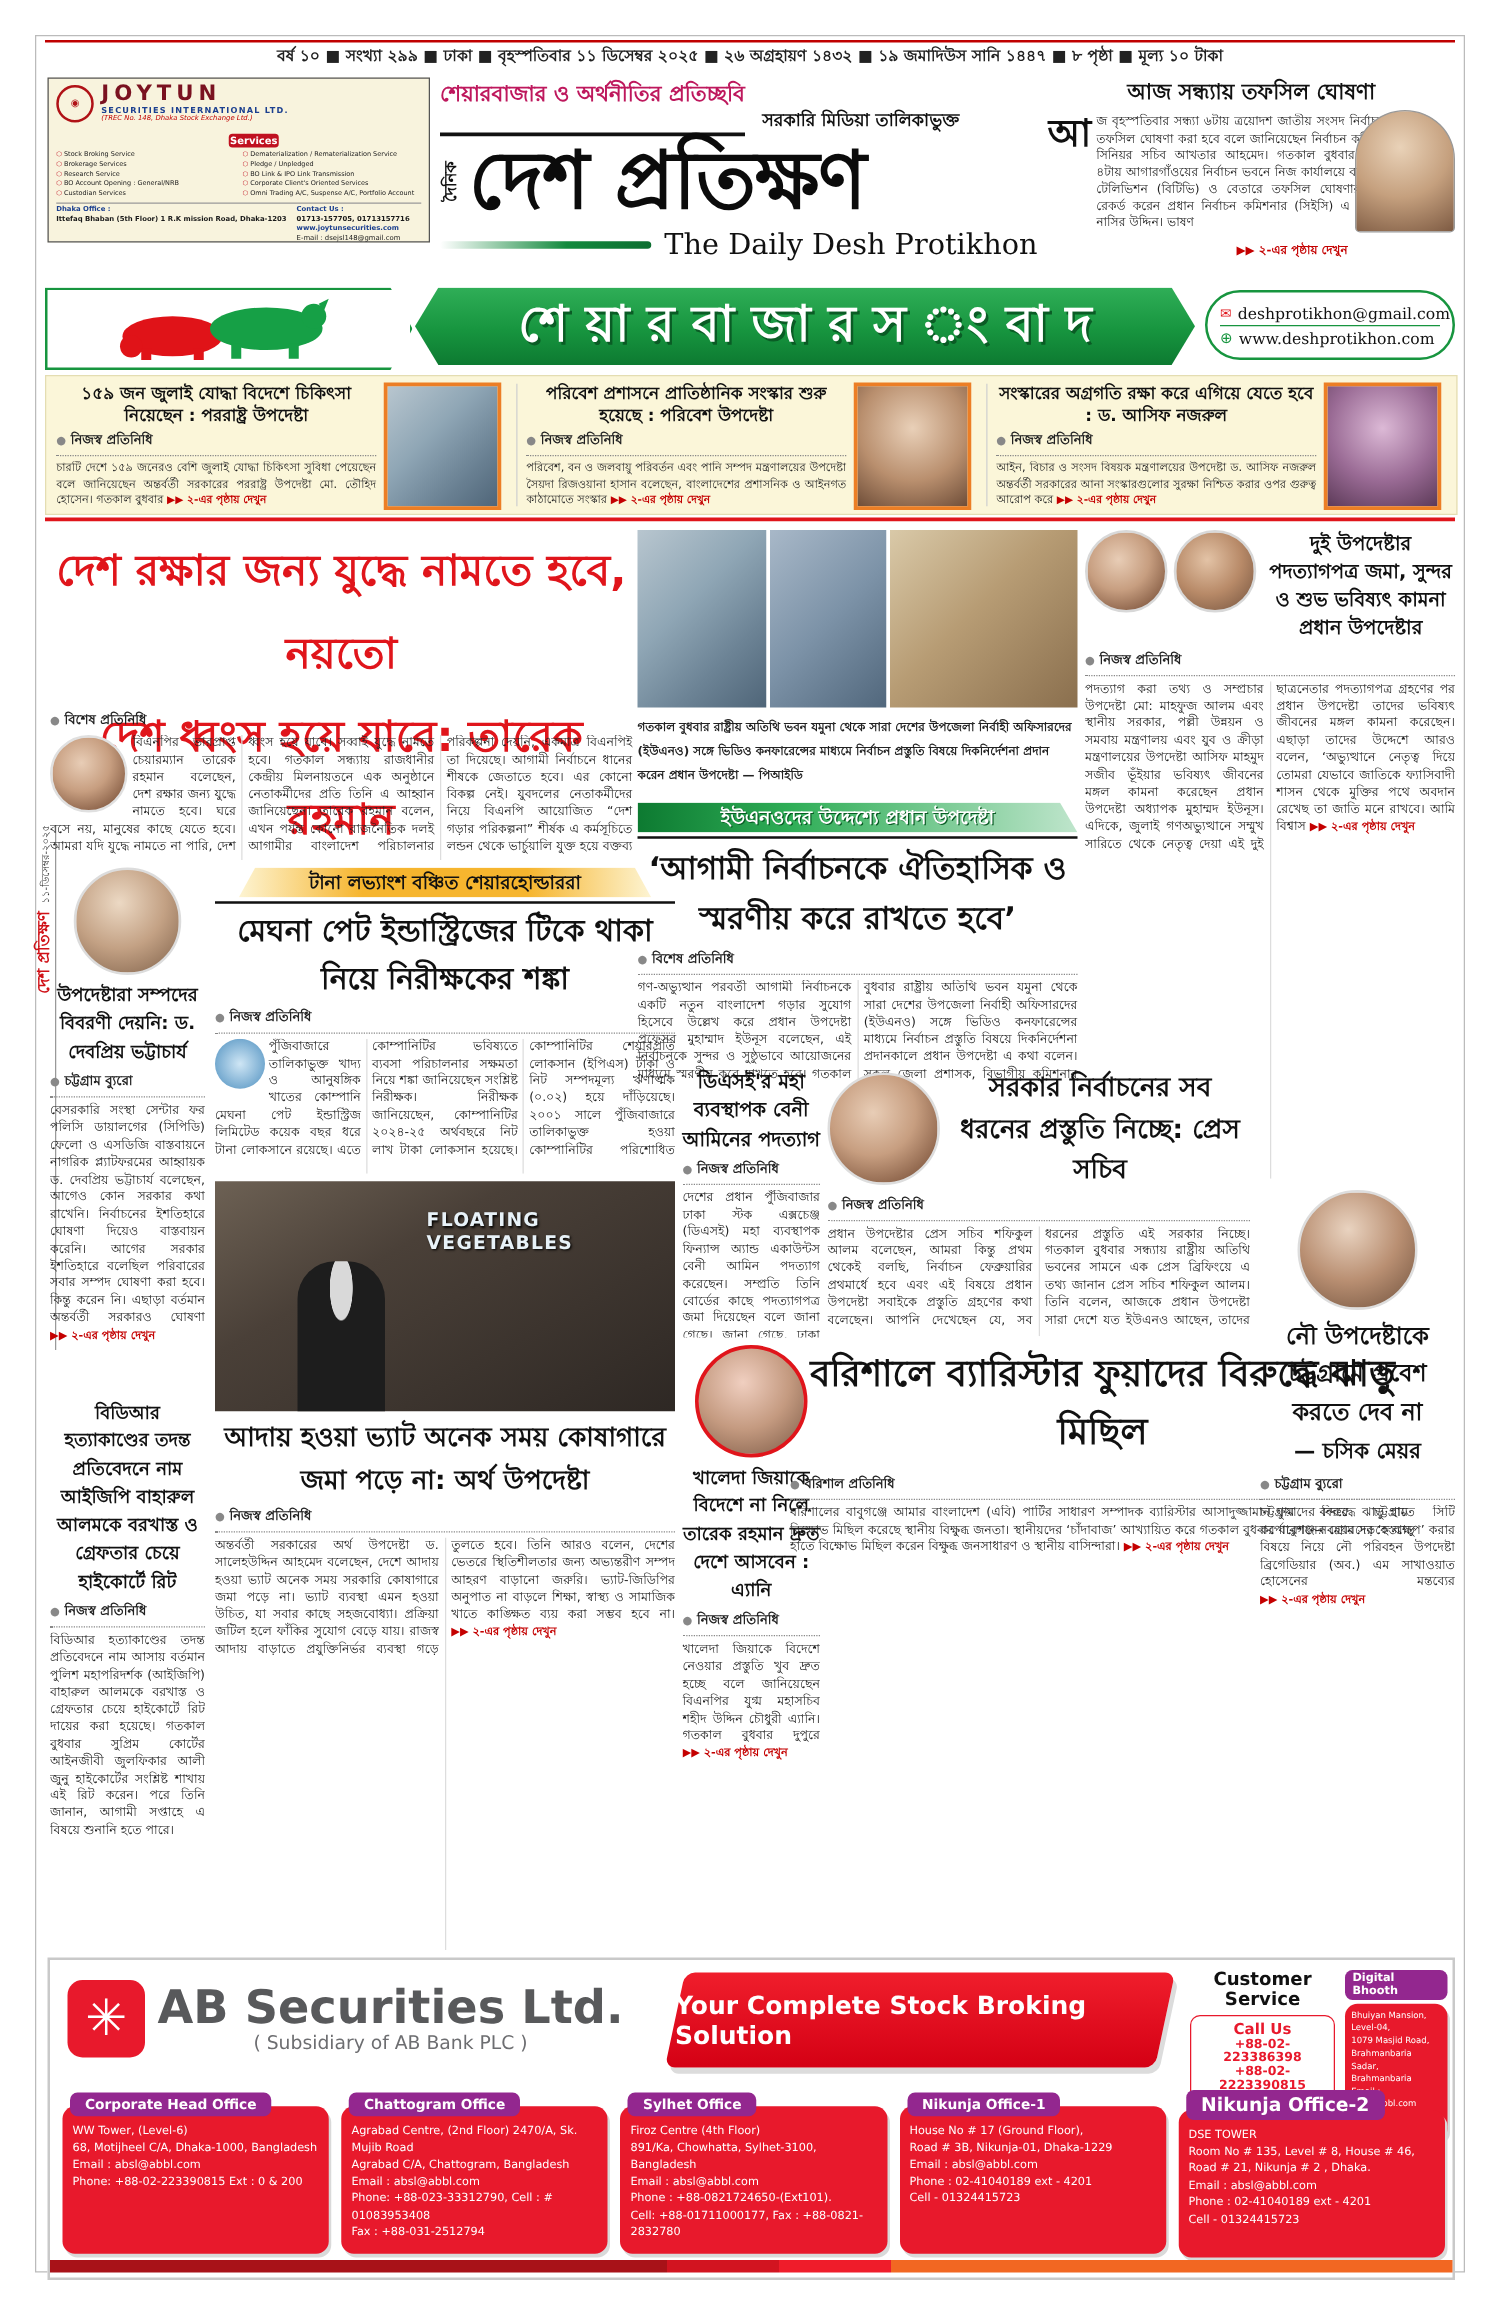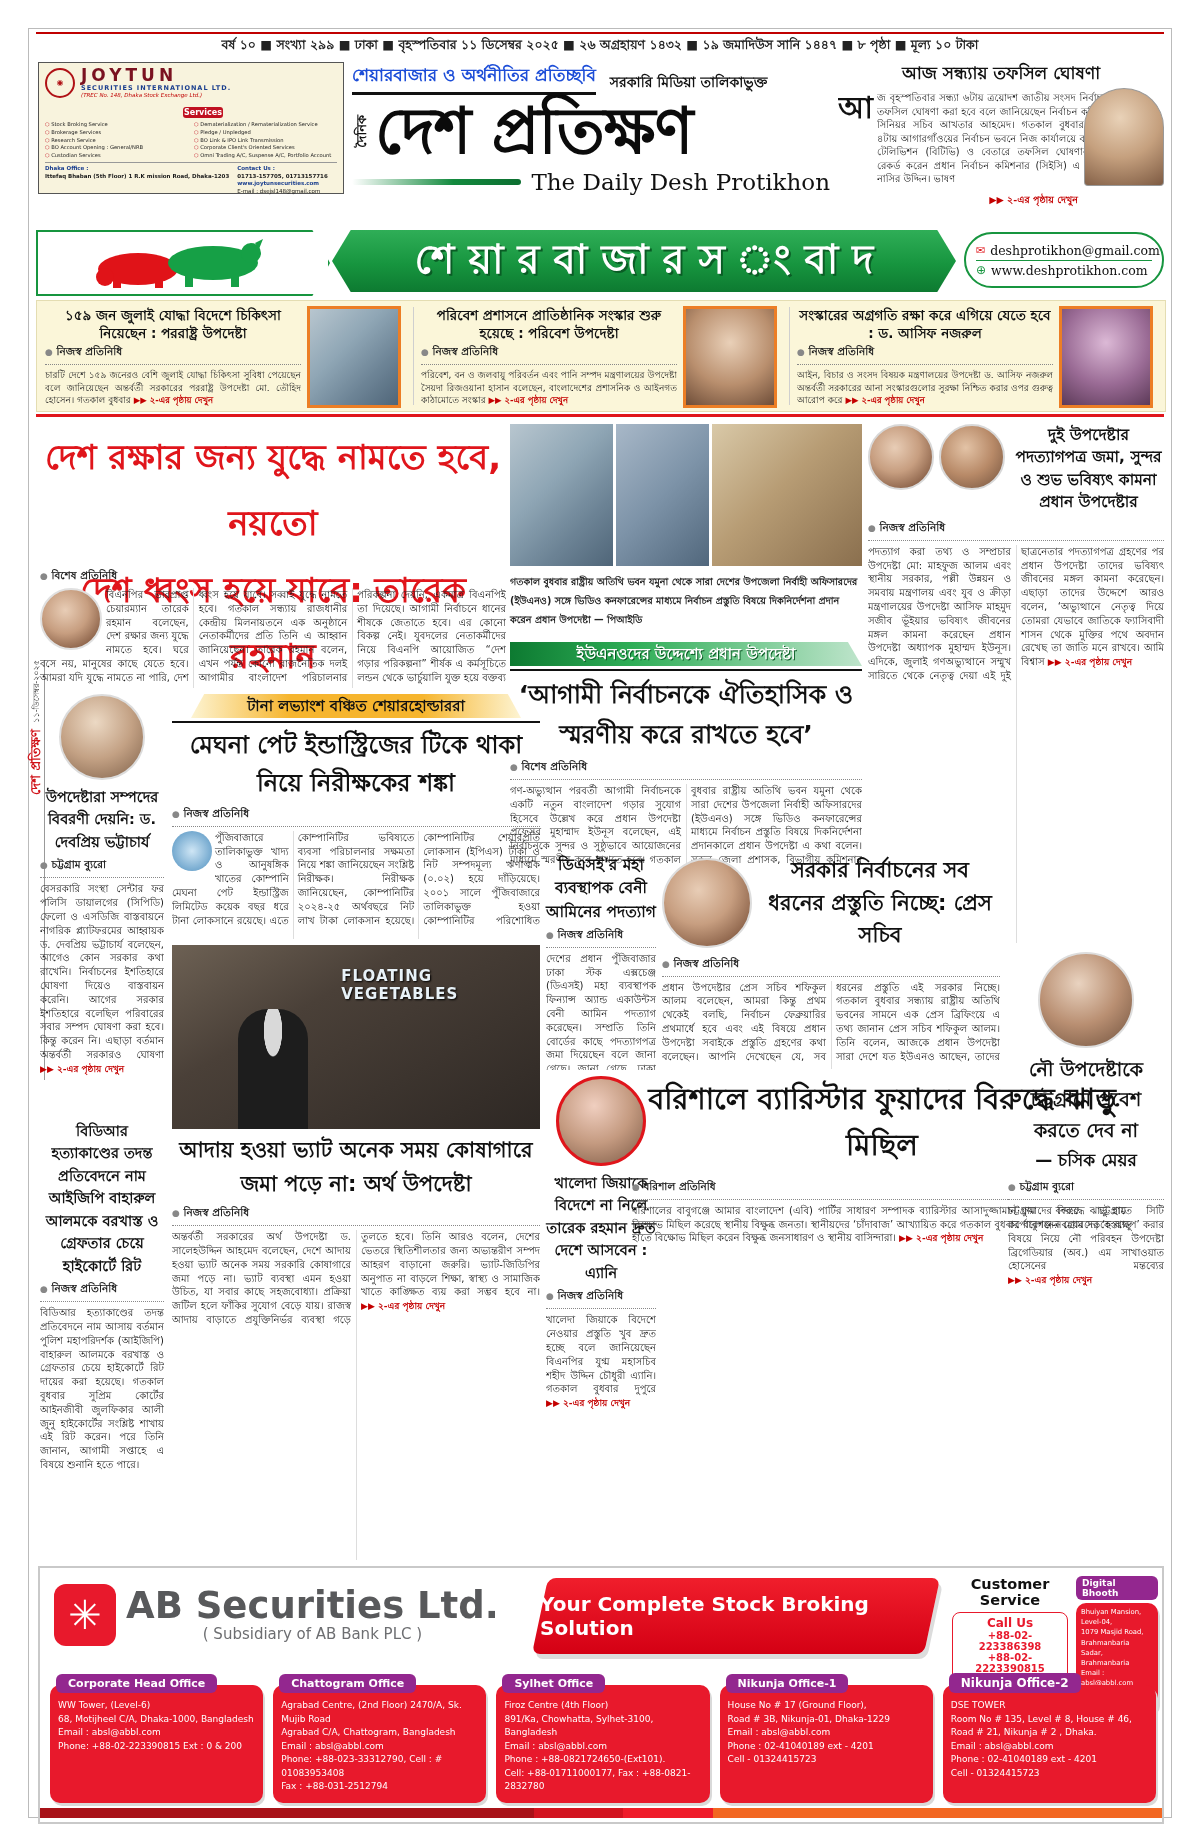--- a/index.html
+++ b/index.html
@@ -73,21 +73,21 @@
         <span style="color:#1b3f8f;font-weight:bold;">Contact Us :</span><br>
         <span style="font-weight:bold;">01713-157705, 01713157716</span><br>
         <span style="color:#1b3f8f;font-weight:bold;">www.joytunsecurities.com</span><br>
         <span>E-mail : dsejsl148@gmail.com</span>
       </div>
     </div>
   </div>
 
   <div class="abs" style="left:352px;top:62px;width:478px;height:166px;">
     <div style="display:flex;align-items:flex-end;gap:14px;">
-      <span style="font-size:17px;font-weight:bold;color:#1d4ed8;border-bottom:3px solid #111;padding-bottom:2px;">শেয়ারবাজার ও অর্থনীতির প্রতিচ্ছবি</span>
+      <span style="font-size:17px;font-weight:bold;color:#be185d;border-bottom:3px solid #111;padding-bottom:16px;">শেয়ারবাজার ও অর্থনীতির প্রতিচ্ছবি</span>
       <span style="font-size:14px;font-weight:bold;color:#111;">সরকারি মিডিয়া তালিকাভুক্ত</span>
     </div>
     <div style="display:flex;align-items:center;">
       <span style="writing-mode:vertical-rl;transform:rotate(180deg);font-size:13px;font-weight:bold;color:#111;margin-right:2px;">দৈনিক</span>
       <span style="font-size:64px;font-weight:bold;color:#0b0b0b;line-height:1.15;letter-spacing:-1px;">দেশ প্রতিক্ষণ</span>
     </div>
     <div style="display:flex;align-items:center;justify-content:flex-end;gap:10px;">
       <span style="flex:1;height:6px;background:linear-gradient(90deg,rgba(19,138,62,0) 0%,#138a3e 60%,#0c6e30 100%);border-radius:3px;"></span>
       <span style="font-family:'DejaVu Serif','Liberation Serif',serif;font-size:23px;color:#111;">The Daily Desh Protikhon</span>
     </div>
@@ -398,21 +398,21 @@
         <span class="pill" style="position:relative;z-index:2;margin-left:6px;font-size:11px;">Nikunja Office-1</span>
         <div class="redbox" style="margin-top:-8px;padding:14px 8px 8px 8px;height:96px;">
           <div class="adline">House No # 17 (Ground Floor),</div>
           <div class="adline">Road # 3B, Nikunja-01, Dhaka-1229</div>
           <div class="adline">Email : absl@abbl.com</div>
           <div class="adline">Phone : 02-41040189 ext - 4201</div>
           <div class="adline">Cell - 01324415723</div>
         </div>
       </div>
       <div style="flex:1;position:relative;">
-        <span class="pill" style="position:relative;z-index:2;margin-left:6px;font-size:12px;">Nikunja Office-2</span>
+        <span class="pill" style="position:relative;z-index:2;margin-left:6px;font-size:15px;">Nikunja Office-2</span>
         <div class="redbox" style="margin-top:-8px;padding:14px 8px 8px 8px;height:96px;">
           <div class="adline">DSE TOWER</div>
           <div class="adline">Room No # 135, Level # 8, House # 46, Road # 21, Nikunja # 2 , Dhaka.</div>
           <div class="adline">Email : absl@abbl.com</div>
           <div class="adline">Phone : 02-41040189 ext - 4201</div>
           <div class="adline">Cell - 01324415723</div>
         </div>
       </div>
     </div>
 

